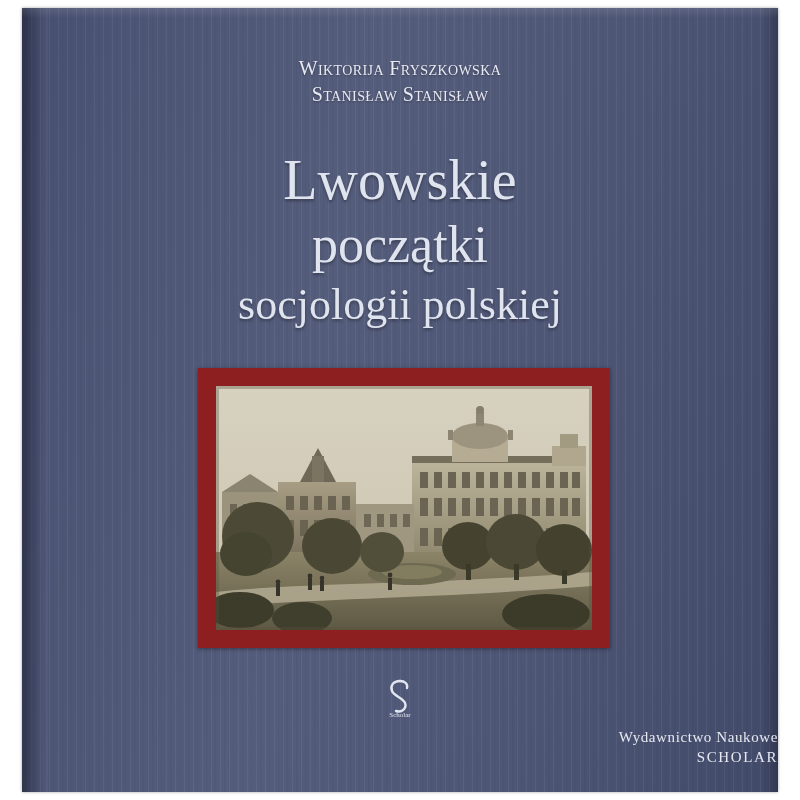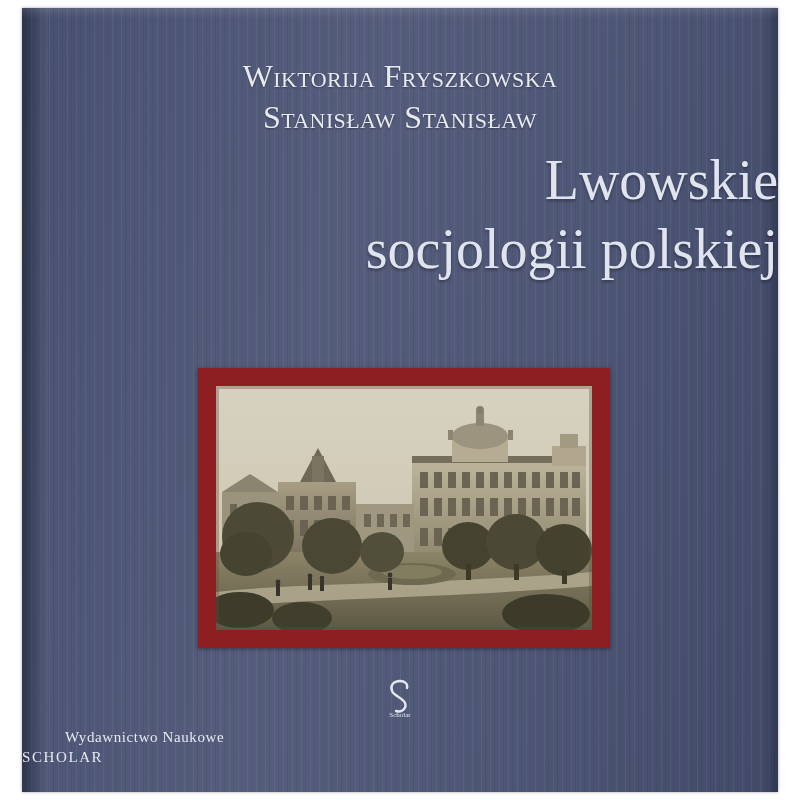--- a/index.html
+++ b/index.html
@@ -79,41 +79,41 @@
     position: absolute;
     top: 48px;
     left: 0;
     width: 100%;
     text-align: center;
     color: #e8eaf2;
     line-height: 1.28;
     letter-spacing: 0.4px;
   }
   .author-line {
-    font-size: 32px;
+    font-size: 20px;
     font-variant: small-caps;
     font-family: "Liberation Serif", serif;
     text-shadow: 0 1px 2px rgba(0,0,0,0.35);
   }
 
   .title-block {
     position: absolute;
     top: 140px;
     left: 0;
     width: 100%;
-    text-align: right;
+    text-align: center;
     color: #dfe4ef;
   }
   .title-line {
     font-family: "Liberation Serif", serif;
     text-shadow: 0 2px 3px rgba(0,0,0,0.35);
   }
   .title-line-1 { font-size: 56px; line-height: 1.16; }
   .title-line-2 { font-size: 52px; line-height: 1.22; }
-  .title-line-3 { font-size: 56px; line-height: 1.30; }
+  .title-line-3 { font-size: 44px; line-height: 1.30; }
 
   
   .photo-frame {
     position: absolute;
     left: 176px;
     top: 360px;
     width: 412px;
     height: 280px;
     background: #8e1f21;
     box-shadow: 0 1px 4px rgba(0,0,0,0.4);
@@ -130,21 +130,21 @@
   }
 
   .photo-svg { display: block; width: 100%; height: 100%; }
 
   
   .publisher {
     position: absolute;
     left: 0;
     bottom: 26px;
     width: 100%;
-    text-align: left;
+    text-align: right;
     color: #e6e9f1;
   }
   .pub-logo {
     display: block;
     margin: 0 auto 8px auto;
     width: 46px;
     height: 46px;
   }
   .pub-line-1 {
     font-size: 15px;
@@ -170,20 +170,21 @@
     <div class="edge-shade-right"></div>
     <div class="edge-shade-top"></div>
 
     <div class="authors">
       <div class="author-line">Wiktorija Fryszkowska</div>
       <div class="author-line">Stanisław Stanisław</div>
     </div>
 
     <div class="title-block">
       <div class="title-line title-line-1">Lwowskie</div>
+      <div class="title-line title-line-2">początki</div>
       <div class="title-line title-line-3">socjologii polskiej</div>
     </div>
 
     <div class="photo-frame">
       <div class="photo-inner">
         <svg class="photo-svg" viewBox="0 0 376 244" preserveAspectRatio="none">
           <defs>
             <linearGradient id="sky" x1="0" y1="0" x2="0" y2="1">
               <stop offset="0%" stop-color="#d7d2c0"></stop>
               <stop offset="60%" stop-color="#cfc9b5"></stop>

